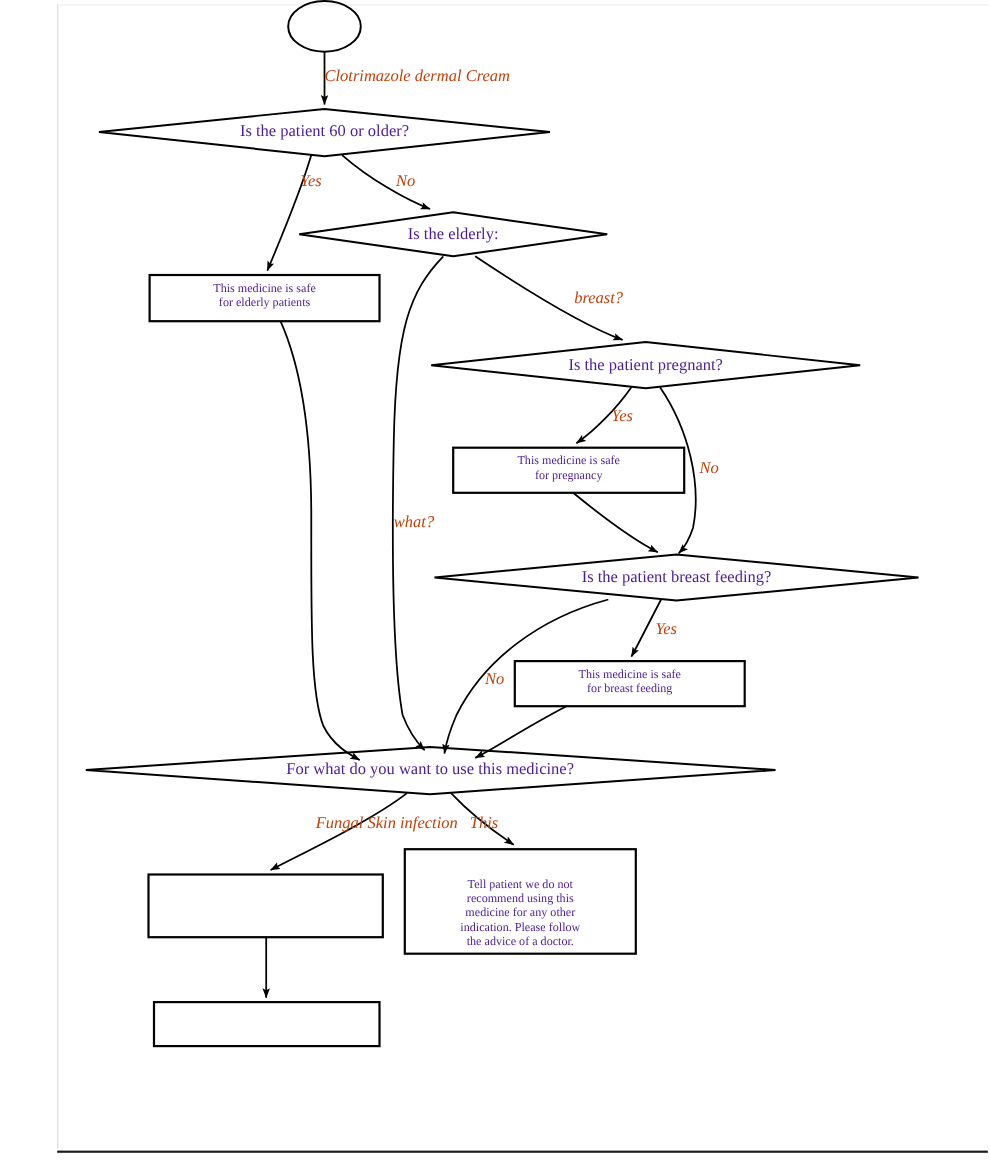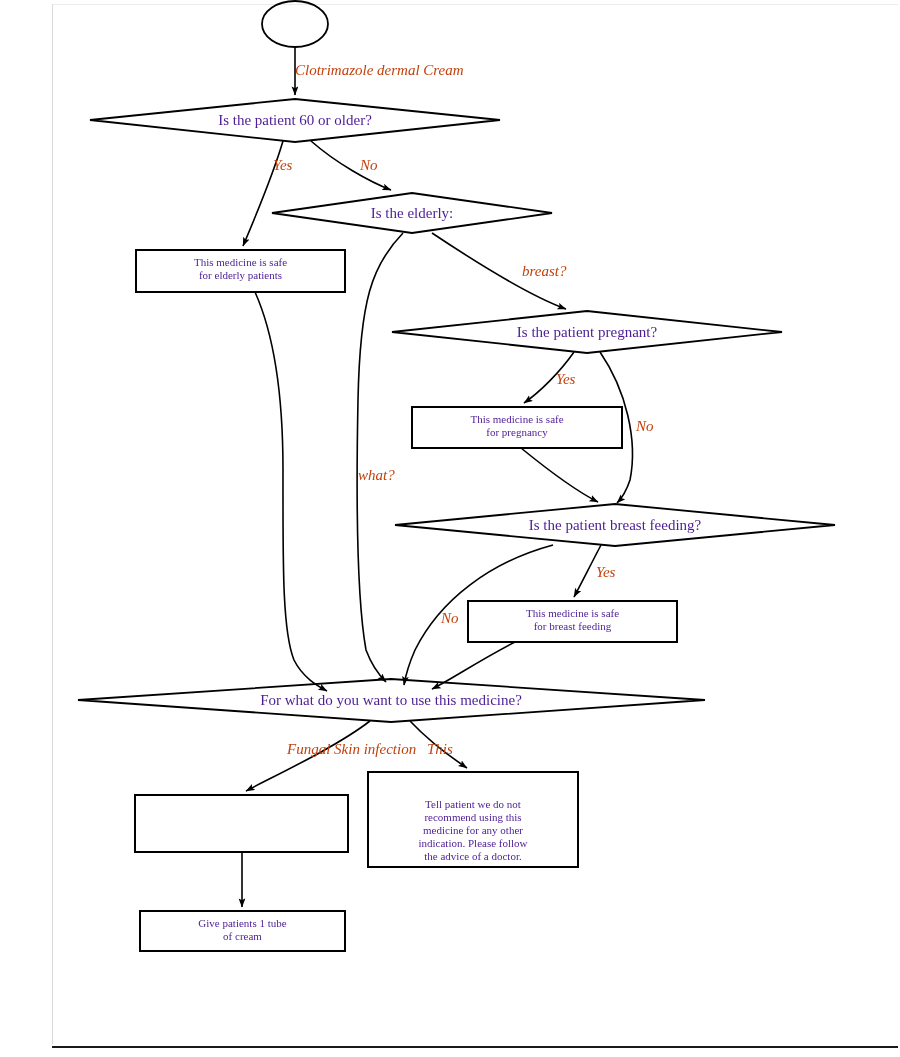--- a/index.html
+++ b/index.html
@@ -153,22 +153,20 @@
   <div class="node-label box-label" style="left:470px; top:607px; width:205px;">This medicine is safe
 for breast feeding</div>
 
 
   <div class="node-label box-label" style="left:370px; top:779px; width:206px;margin-top:19px;">Tell patient we do not
 recommend using this
 medicine for any other
 indication.  Please follow
 the advice of a doctor.</div>
 
-  <div class="node-label box-label" style="left:142px; top:917px; width:201px;">Give patients 1 tube
-of cream</div>
 
   <div class="edge-label start-label" style="left:295px; top:62px;">Clotrimazole dermal Cream</div>
 
   <div class="edge-label" style="left:273px; top:157px;">Yes</div>
 
   <div class="edge-label" style="left:360px; top:157px;">No</div>
 
   <div class="edge-label" style="left:522px; top:263px;">breast?</div>
 
   <div class="edge-label" style="left:358px; top:467px;">what?</div>

